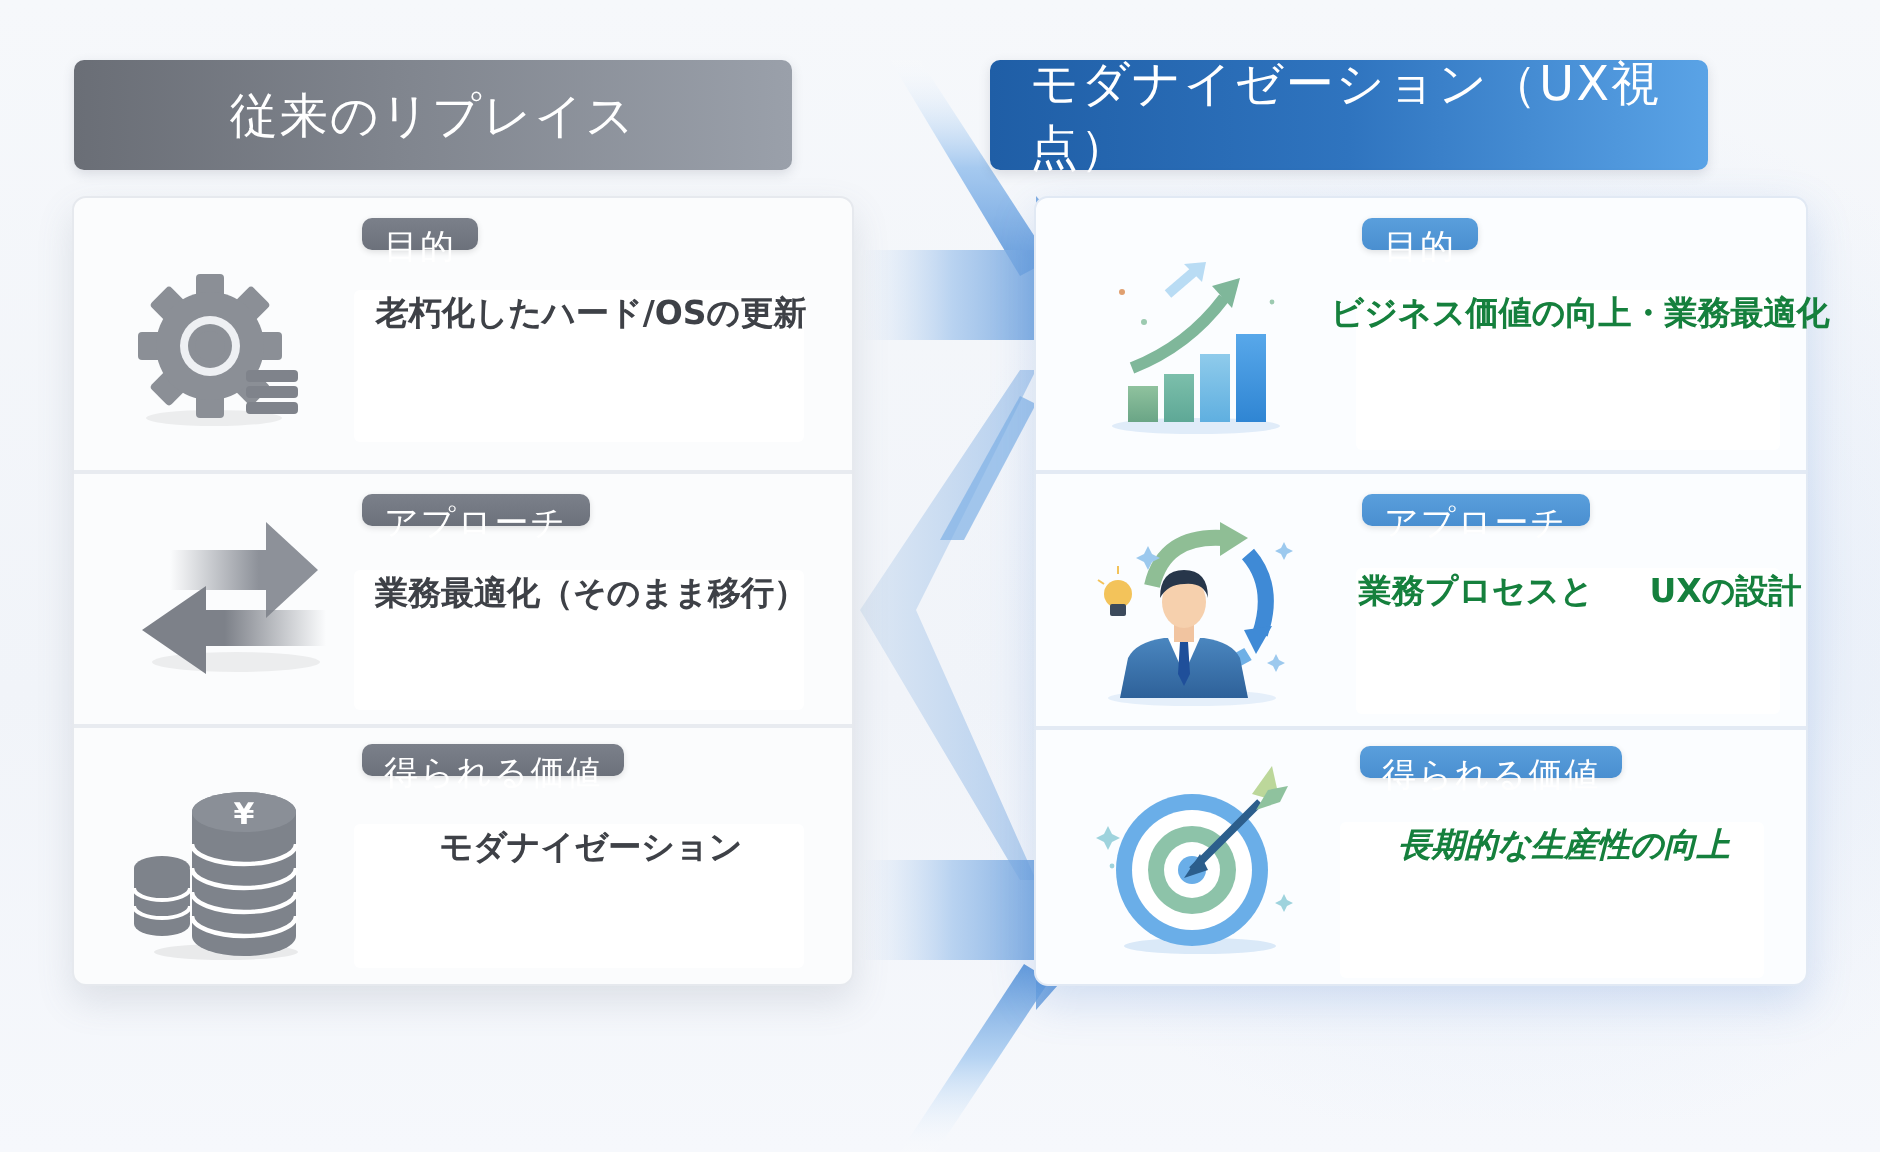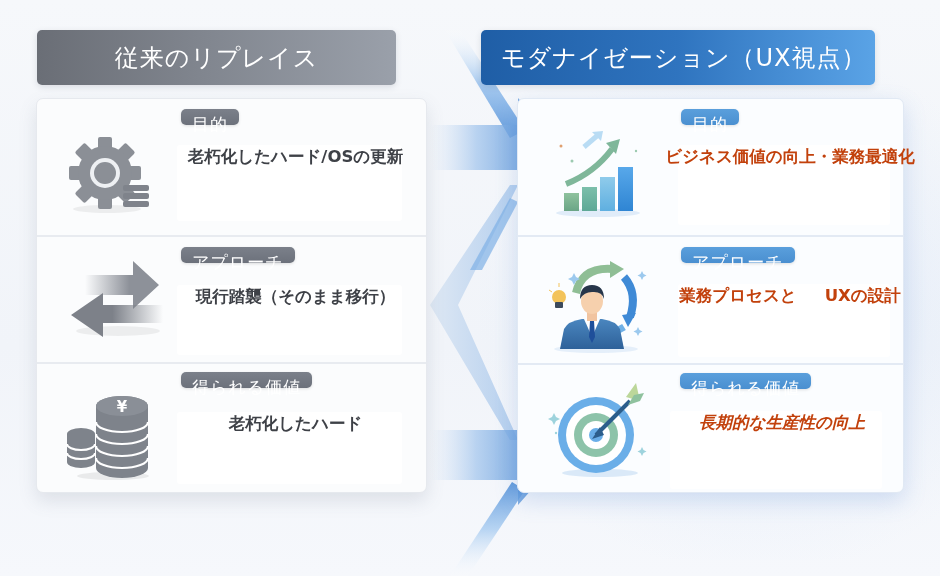--- a/index.html
+++ b/index.html
@@ -19,21 +19,21 @@
     display: flex; align-items: center;
     color: #ffffff; font-size: 24px; letter-spacing: 1px;
     box-shadow: 0 2px 6px rgba(60,70,90,0.15);
   }
   .header.left {
     left: 37px; top: 30px; width: 359px;
     justify-content: center;
     background: linear-gradient(90deg, #6a6e76 0%, #80858e 45%, #9aa0aa 100%);
   }
   .header.right {
-    left: 481px; top: 30px; width: 394px;
+    left: 495px; top: 30px; width: 359px;
     padding-left: 20px;
     background: linear-gradient(90deg, #1f5ea6 0%, #2f74bf 50%, #5aa3e6 100%);
   }
   .card {
     position: absolute; top: 98px; height: 395px;
     background: #fbfcfd;
     border-radius: 7px;
     border: 1px solid #e6e9ee;
   }
   .card.left { left: 36px; width: 391px; box-shadow: 0 8px 18px rgba(100,110,130,0.16); }
@@ -50,21 +50,21 @@
   }
   .card.left .badge { background: linear-gradient(180deg, #7b808a 0%, #6c717b 100%); }
   .card.right .badge { background: linear-gradient(180deg, #5a9fdc 0%, #4a8fd0 100%); }
   .textbox {
     position: absolute; background: #ffffff; border-radius: 3px;
     font-weight: bold; font-size: 16.5px; line-height: 24px;
     display: flex; flex-direction: row; justify-content: center;
     padding-left: 12px;
   }
   .card.left .textbox { color: #3e4147; }
-  .card.right .textbox { color: #c2410c; }
+  .card.right .textbox { color: #15803d; }
   .textbox span { display: block; white-space: nowrap; }
   .mid-arrows { position: absolute; left: 400px; top: 20px; width: 170px; height: 556px; pointer-events: none; }
 </style>
 </head>
 <body>
 
 <div class="glow-right"></div>
 
 <svg class="mid-arrows" viewBox="0 0 170 556">
   <defs>
@@ -153,21 +153,21 @@
           <stop offset="0" stop-color="#7d8189" stop-opacity="0"></stop>
           <stop offset="0.55" stop-color="#7d8189"></stop>
         </linearGradient>
       </defs>
       <ellipse cx="55" cy="72" rx="42" ry="5" fill="#000" opacity="0.06"></ellipse>
       <polygon points="22,16 70,16 70,2 96,26 70,50 70,36 22,36" fill="url(#ga1)"></polygon>
       <polygon points="100,46 40,46 40,34 8,56 40,78 40,64 100,64" fill="url(#ga2)"></polygon>
     </svg>
     <div class="badge" style="left:144px; top:10px;">アプローチ</div>
     <div class="textbox" style="left:140px; top:48px; width:225px; height:70px;">
-      <span>現行踏襲</span>
+      <span>業務最適化</span>
       <span>（そのまま移行）</span>
     </div>
   </div>
 
   <div class="row" style="top:263px; height:132px;">
     <svg class="icon" style="left:28px; top:28px;" width="90" height="90" viewBox="0 0 90 90">
       <ellipse cx="48" cy="84" rx="36" ry="4" fill="#000" opacity="0.07"></ellipse>
       <g fill="#7e838b">
         <path d="M2 42 a14 6 0 0 1 28 0 v28 a14 6 0 0 1 -28 0 z"></path>
       </g>
@@ -182,21 +182,21 @@
       <g stroke="#ffffff" stroke-width="2.2" fill="none">
         <path d="M31 30 a26 10 0 0 0 52 0"></path>
         <path d="M31 42 a26 10 0 0 0 52 0"></path>
         <path d="M31 54 a26 10 0 0 0 52 0"></path>
         <path d="M31 66 a26 10 0 0 0 52 0"></path>
       </g>
       <text x="57" y="20" text-anchor="middle" font-size="15" font-weight="bold" fill="#ffffff" font-family="DejaVu Sans, sans-serif">¥</text>
     </svg>
     <div class="badge" style="left:144px; top:8px;">得られる価値</div>
     <div class="textbox" style="left:140px; top:48px; width:225px; height:72px;">
-      <span>老朽化したハード</span>
+      <span>モダナイゼーション</span>
     </div>
   </div>
 </div>
 
 <div class="card right">
 
   <div class="row" style="top:0; height:136px;">
     <svg class="icon" style="left:28px; top:30px;" width="100" height="90" viewBox="0 0 100 90">
       <defs>
         <linearGradient id="gb1" x1="0" y1="0" x2="0" y2="1">

